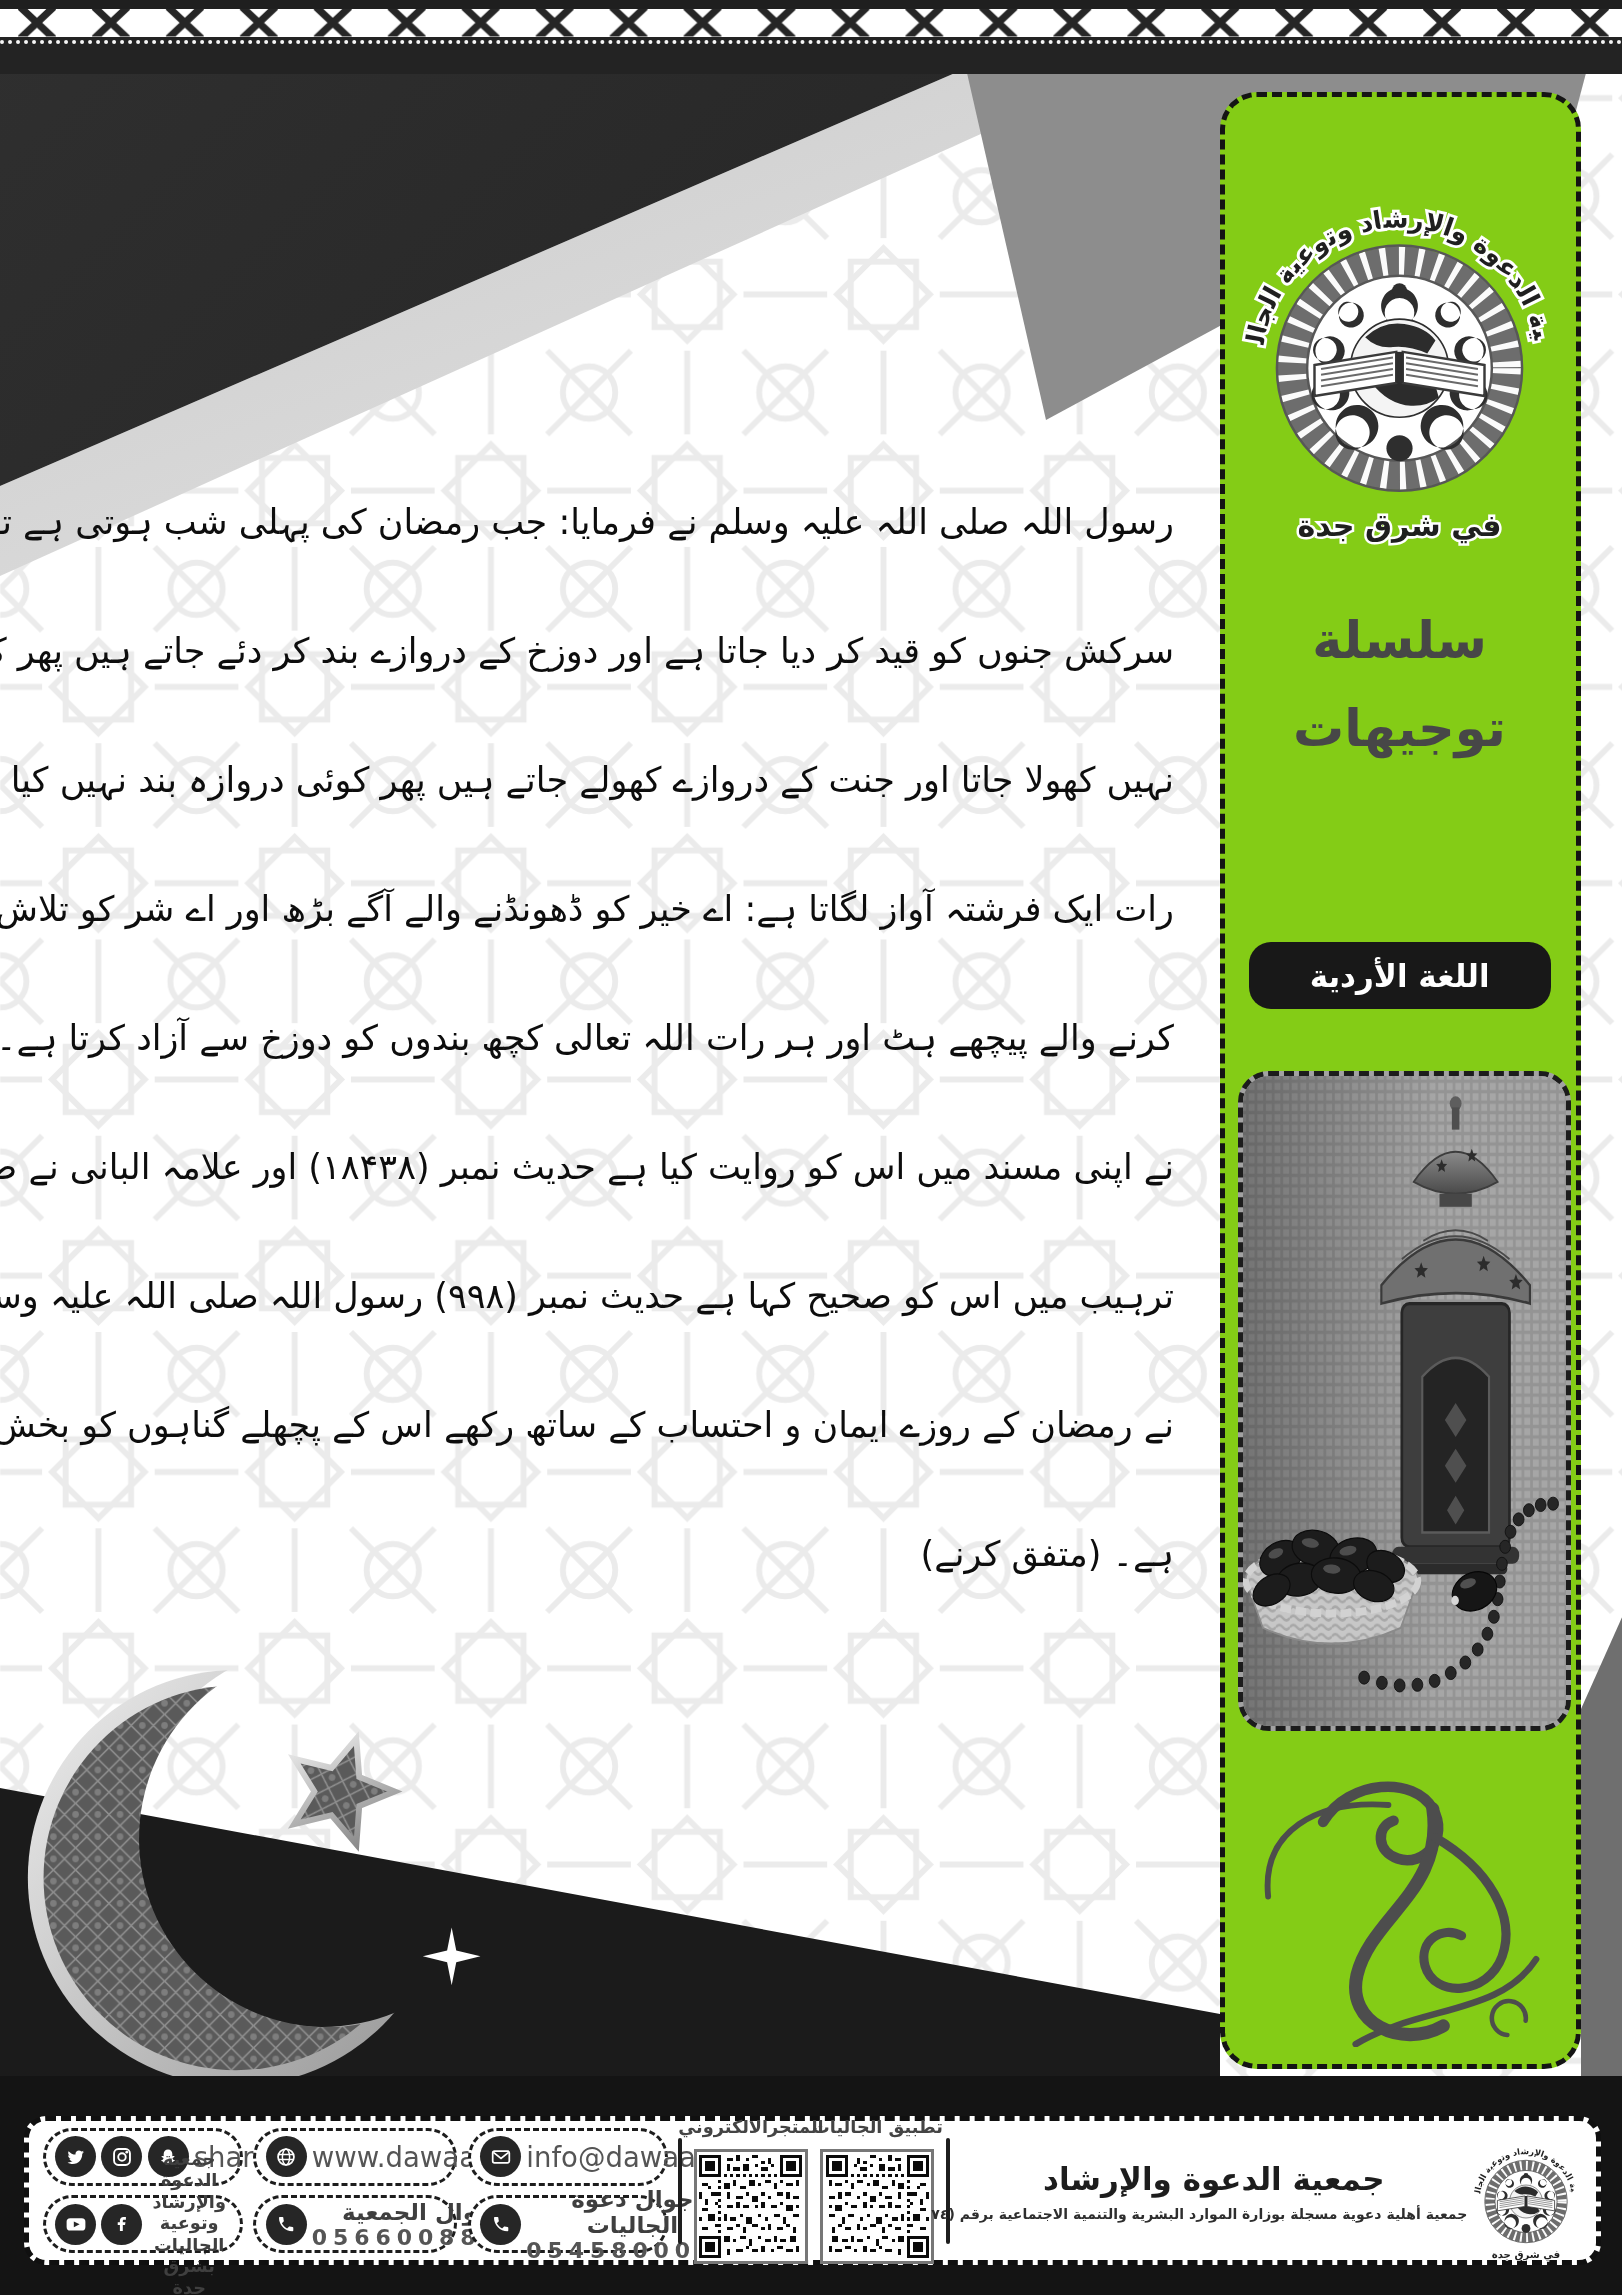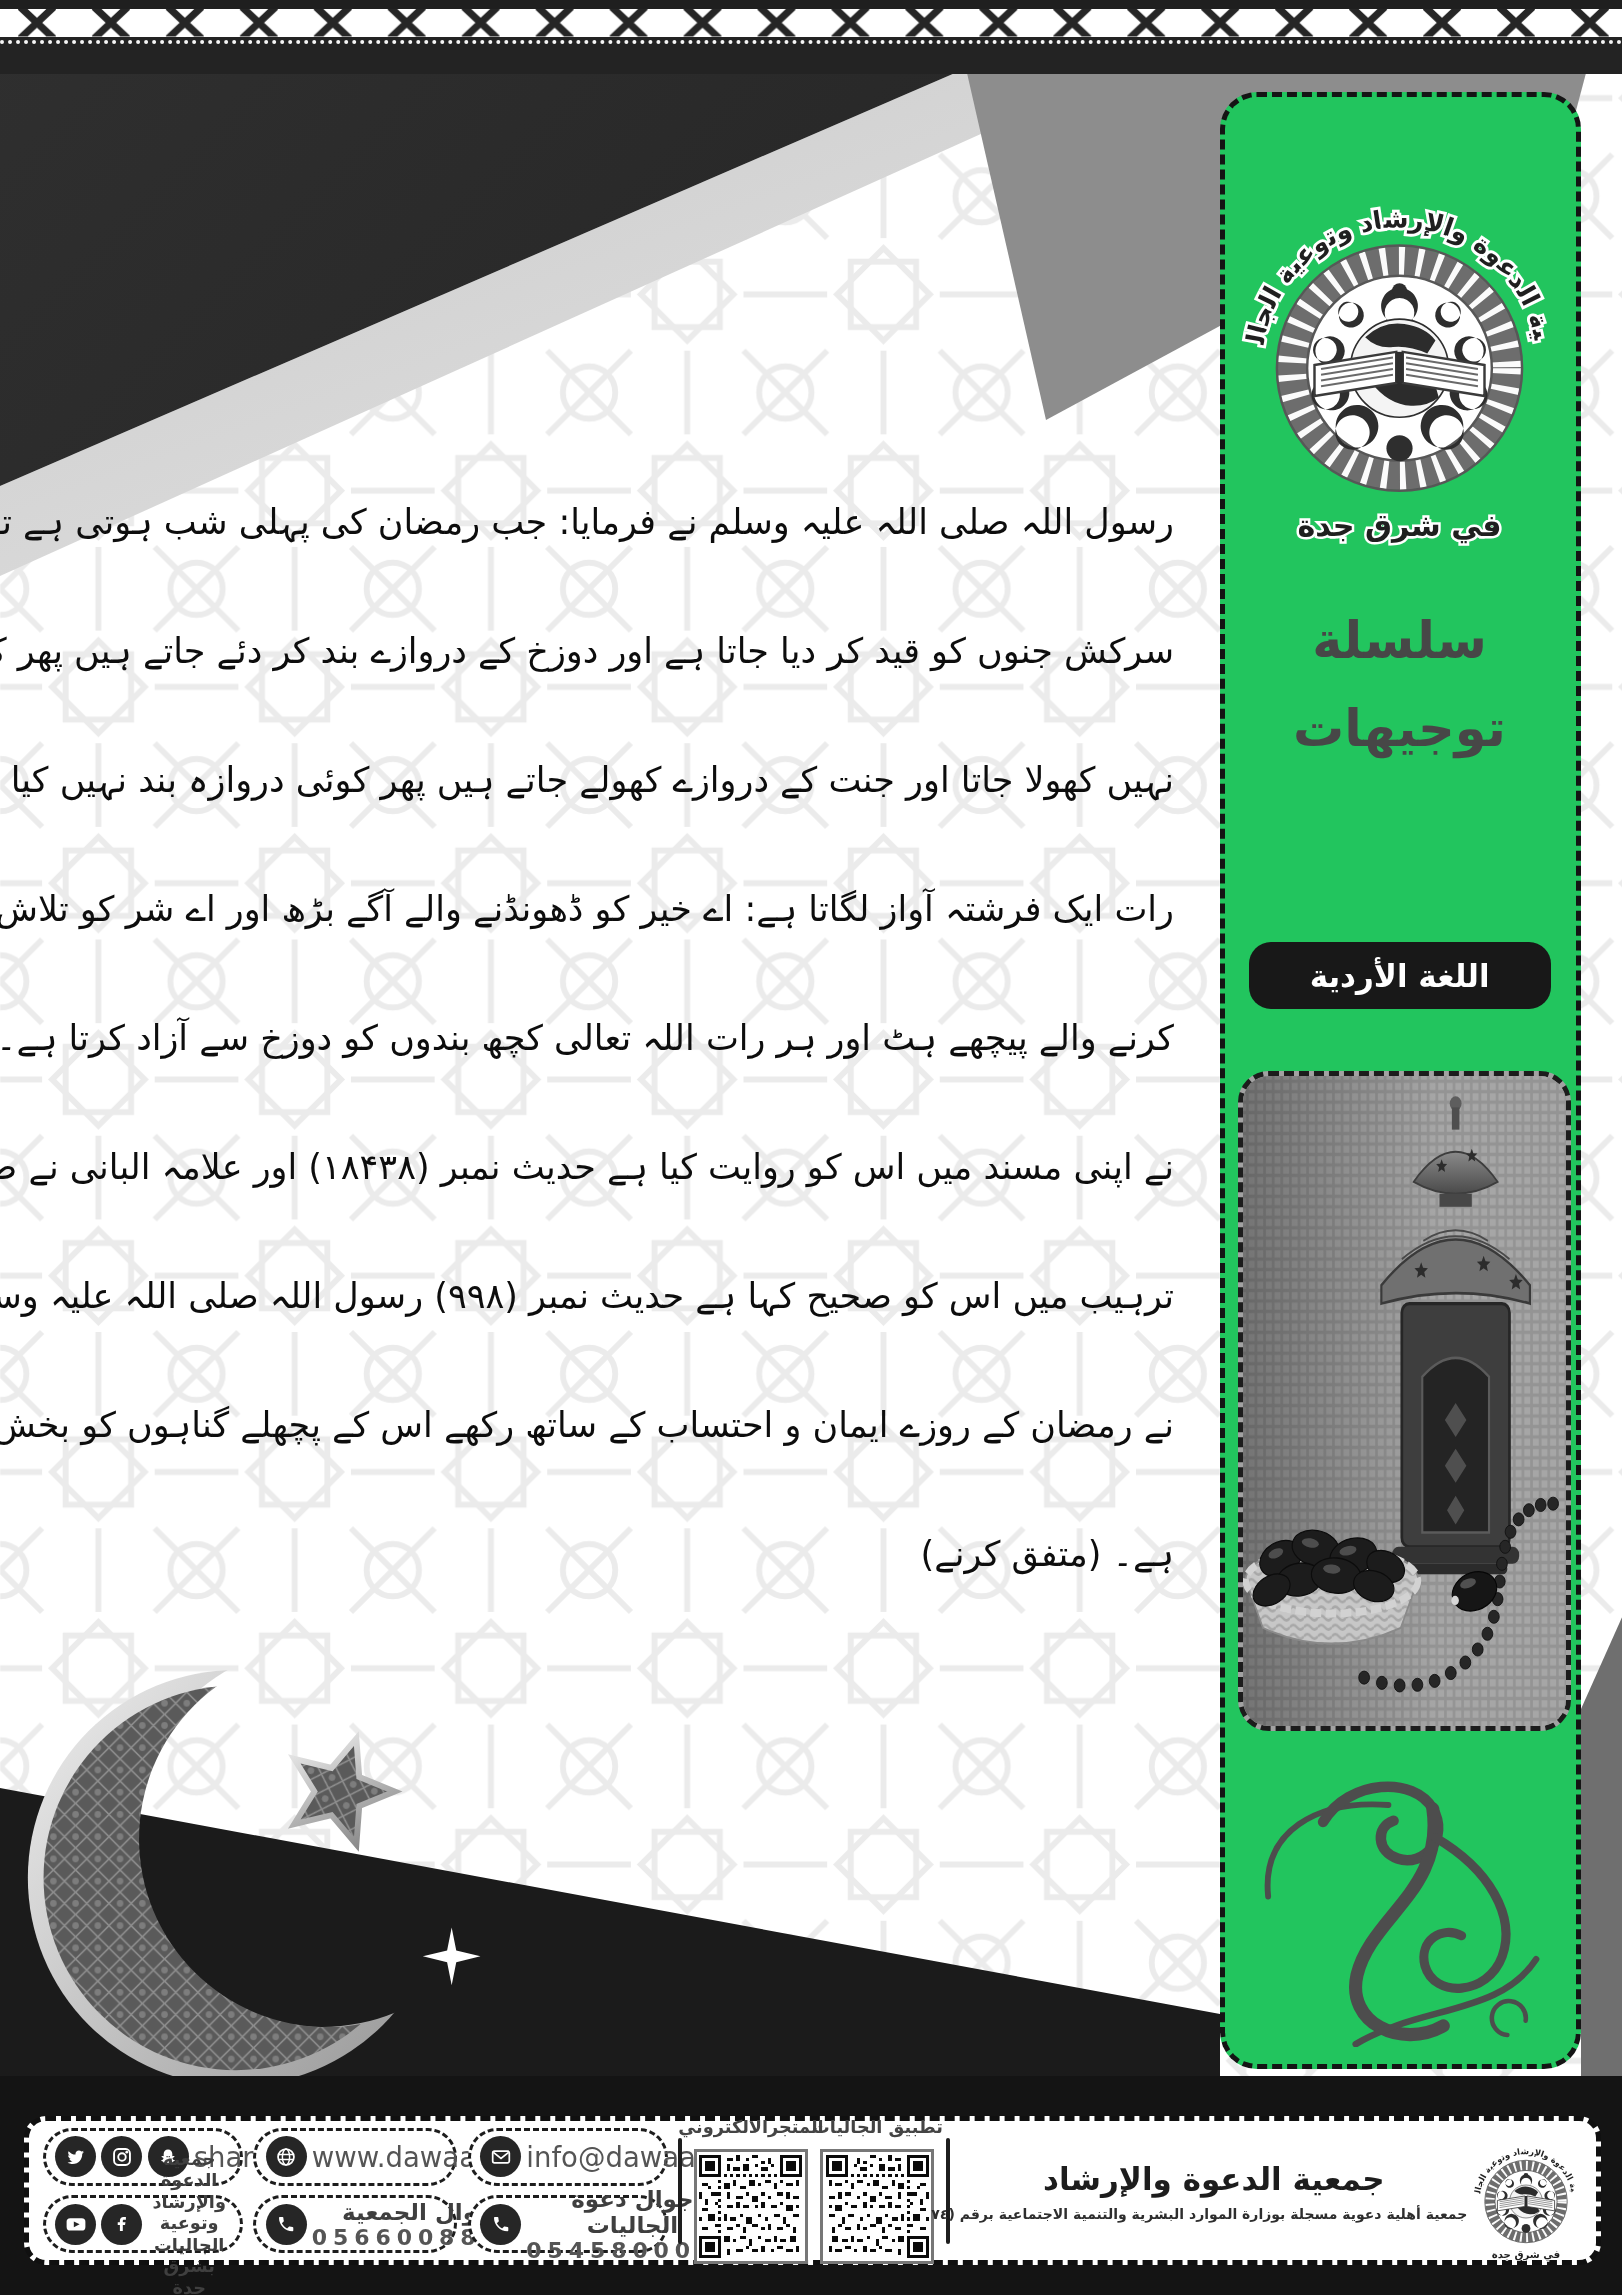--- a/index.html
+++ b/index.html
@@ -34,21 +34,21 @@
 
   
   .hadith{left:58px;top:458px;width:1116px;z-index:4;direction:rtl;
     color:#0d0d0d;font-size:35px;font-weight:500;}
   .uline{height:129px;line-height:129px;white-space:nowrap;text-align:justify;
     text-align-last:justify;overflow:visible;}
   .uline.last{text-align:right;text-align-last:right;}
 
   
   .panel{left:1220px;top:92px;width:361px;height:1977px;z-index:5;box-sizing:border-box;
-    background:#22c55e;border:5.9px dashed #141414;border-radius:37px;padding-left:41px;}
+    background:#84cc16;border:5.9px dashed #141414;border-radius:37px;padding-left:41px;}
   .logo-big{position:absolute;left:11px;top:26px;width:327px;height:425px;}
   .series{position:absolute;left:0;top:500px;width:349px;text-align:center;direction:rtl;
     color:#474747;font-size:51px;font-weight:bold;line-height:88px;}
   .lang-badge{position:absolute;left:23.6px;top:845px;width:302px;height:67px;background:#181818;
     border-radius:22px;color:#ffffff;font-size:31px;font-weight:bold;direction:rtl;
     display:flex;align-items:center;justify-content:center;}
   .photo{position:absolute;left:13px;top:974px;width:323px;height:650px;box-sizing:content-box;
     border:5.2px dashed #1c1c1c;border-radius:31px;overflow:hidden;background:#a2a2a2;}
   .photo svg{display:block;width:100%;height:100%;}
   .swirls{position:absolute;left:0;top:1662px;width:349px;height:288px;}

